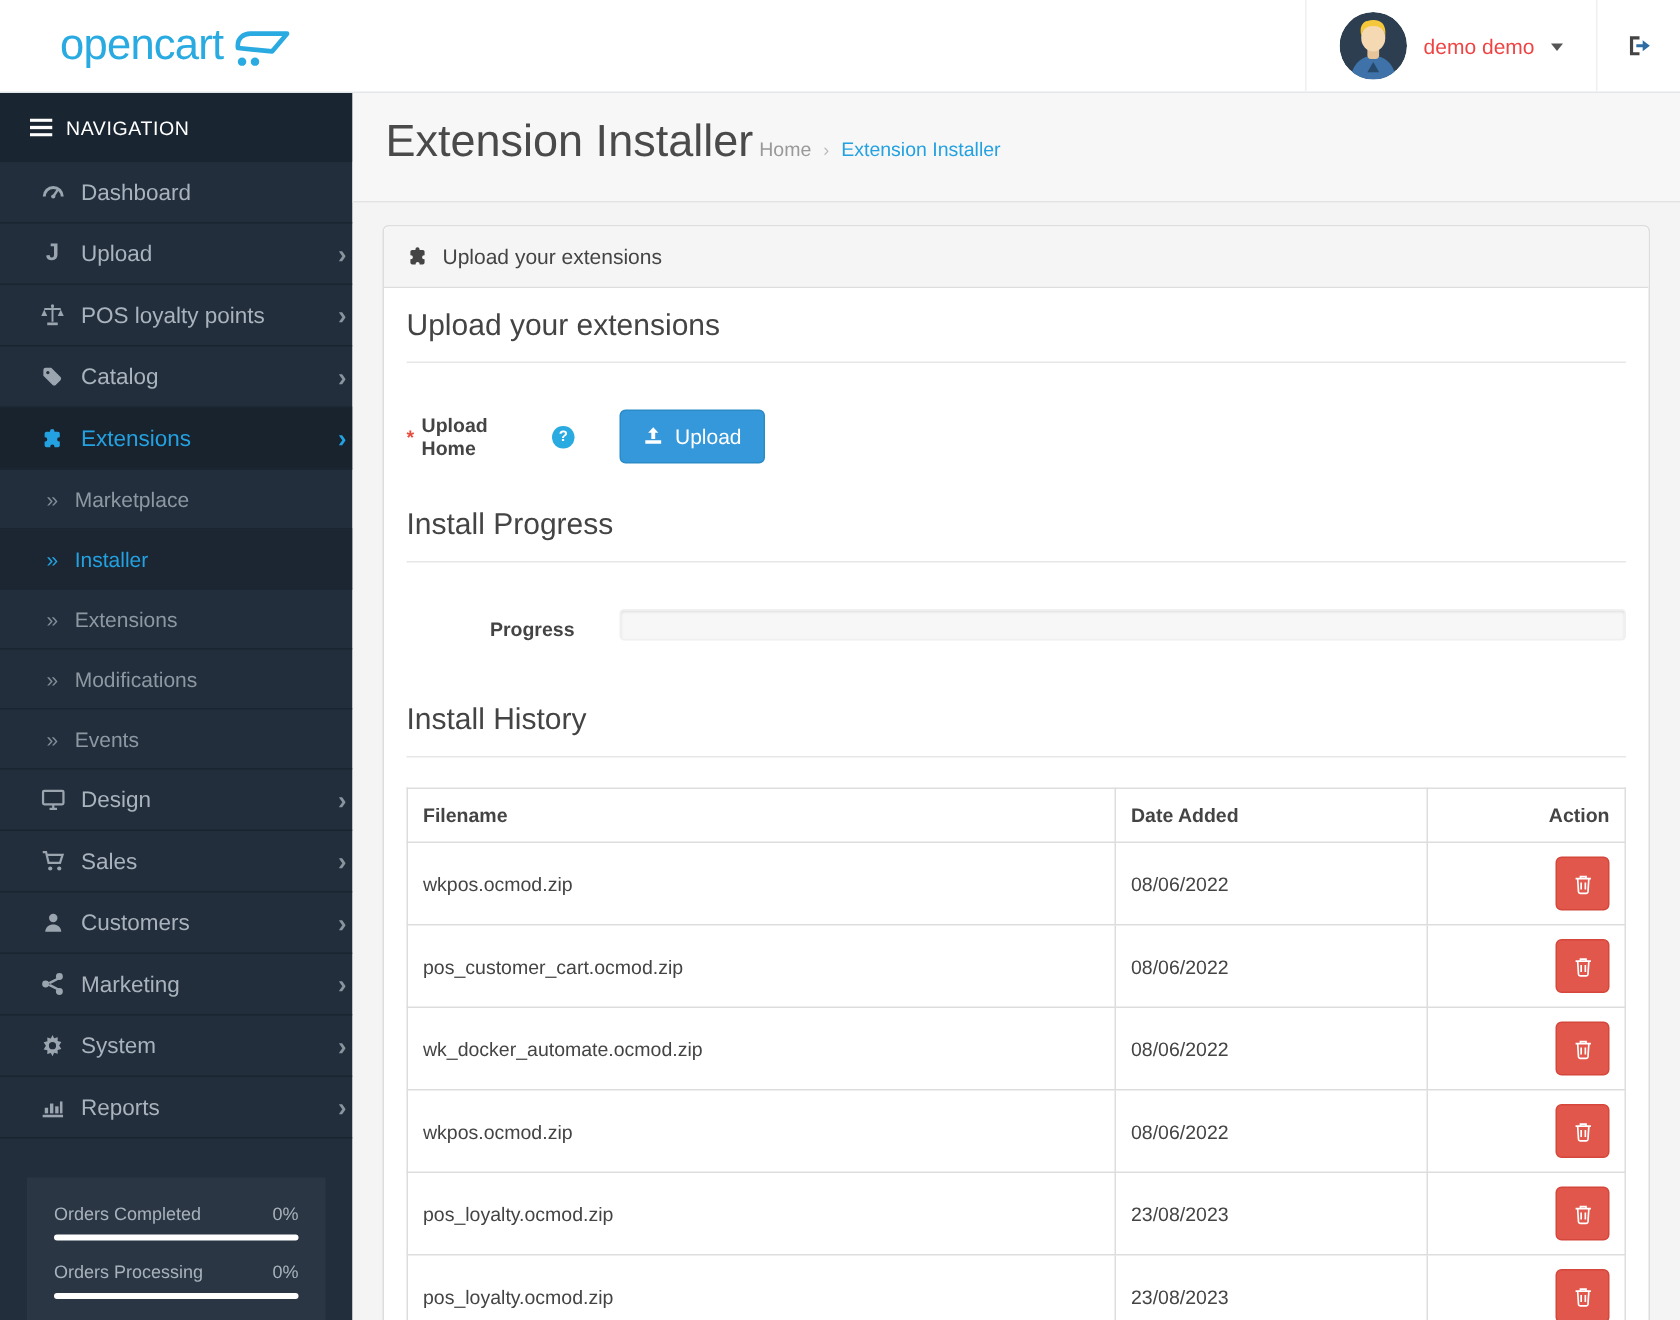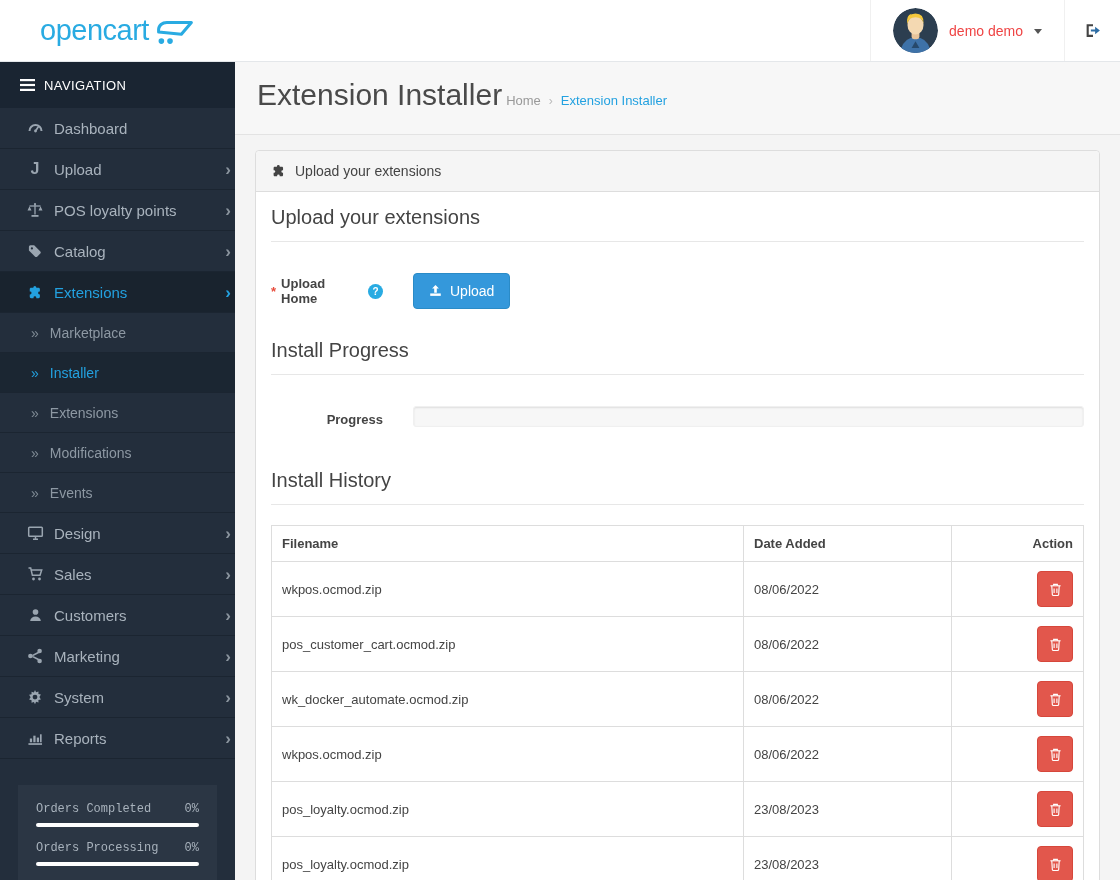--- a/index.html
+++ b/index.html
@@ -32,21 +32,21 @@
   .menu-item .mi-label { margin-left:9px; font-size:15px; }
   .menu-item .chev { margin-left:auto; font-size:17px; line-height:1; color:#8a949e; font-weight:bold; }
   .menu-item.active { background:#19232e; color:var(--link); }
   .menu-item.active .mi, .menu-item.active .chev { color:var(--link); }
   .submenu-item { height:40px; display:flex; align-items:center; padding:0 16px 0 31px; border-bottom:1px solid #1b2531; cursor:pointer; color:#8d98a3; }
   .submenu-item .dch { font-size:14px; color:#7f8b95; }
   .submenu-item .sm-label { margin-left:11px; font-size:14px; }
   .submenu-item.active { background:#1b2632; color:var(--link); }
   .submenu-item.active .dch { color:var(--link); }
   .stats { margin:26px 18px 0; background:#2b3644; padding:17px 18px 5px; }
-  .stat-row { display:flex; justify-content:space-between; color:#a8b2bc; font-size:12px; margin-bottom:7px;font-family:Liberation Mono, monospace; }
+  .stat-row { display:flex; justify-content:space-between; color:#a8b2bc; font-size:12px; margin-bottom:7px; }
   .stat-bar { height:4px; background:#fff; border-radius:2px; margin-bottom:14px; }
 
   
   .page-header { height:73px; background:#f7f7f7; border-bottom:1px solid #e3e3e3; padding:16px 22px 12px; display:flex; align-items:baseline; gap:4px; }
   .page-title { font-size:30px; font-weight:300; color:#4a4a4a; }
   .breadcrumb { font-size:13px; display:flex; gap:8px; align-items:baseline; }
   .breadcrumb a { text-decoration:none; cursor:pointer; }
   .bc-home { color:#999; }
   .bc-sep { color:#bbb; font-size:12px; }
   .bc-current { color:var(--link); }

